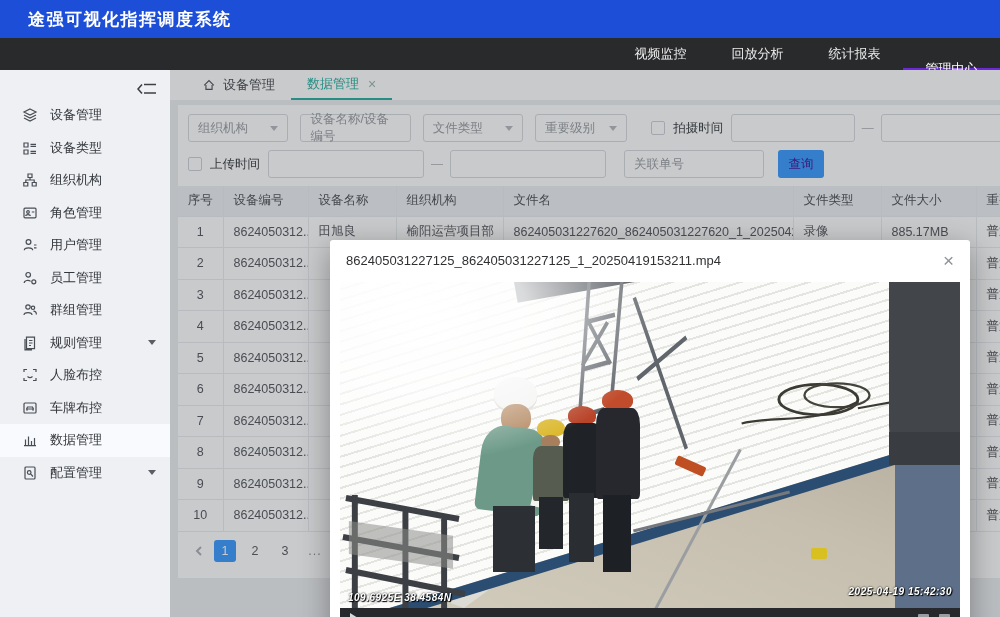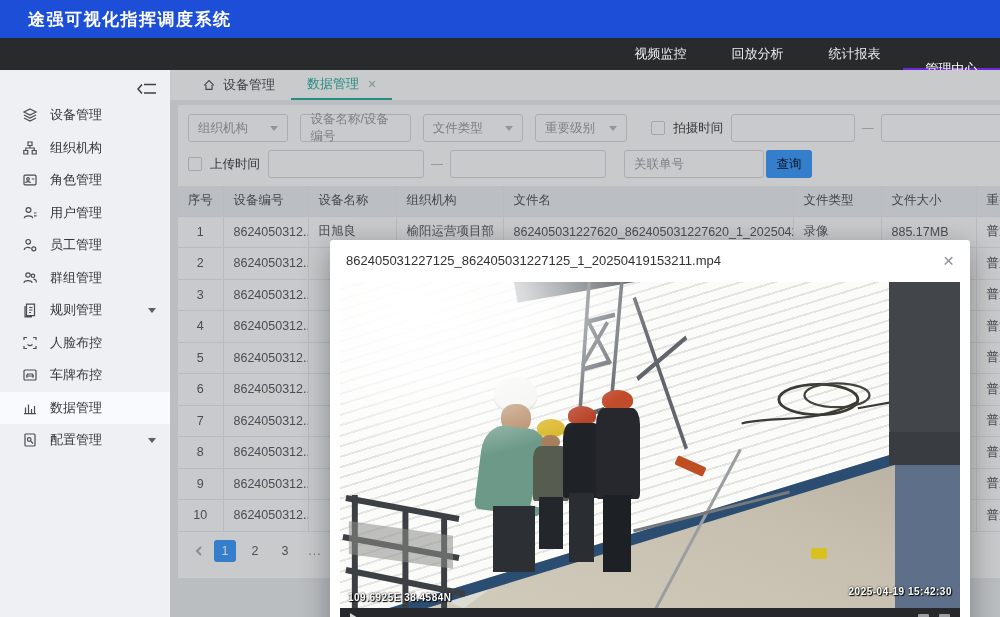--- a/index.html
+++ b/index.html
@@ -48,22 +48,22 @@
   .filters { padding:9px 0 0 10px; }
   .frow { display:flex; align-items:center; margin-bottom:8px; }
   .ctrl { height:28px; border:1px solid #d8dbe1; border-radius:3px; background:#fff;
     display:flex; align-items:center; padding:0 9px; font-size:12.5px; color:#9da1a8; }
   .sel { justify-content:space-between; }
   .sel .sel-caret { width:0; height:0; border-left:4.5px solid transparent;
     border-right:4.5px solid transparent; border-top:5px solid #b9bcc2; margin-left:6px; }
   .cb { width:14px; height:14px; border:1px solid #cfd3d9; border-radius:2px; background:#fff; flex-shrink:0; cursor:pointer; }
   .flabel { font-size:12.5px; color:#3f4247; margin:0 8px; white-space:nowrap; }
   .dash { color:#b7bac0; margin:0 7px; font-size:12px; }
-  .btn-primary { width:46px; height:28px; background:#409eff; color:#0f172a; border:none;
-    border-radius:3px; font-size:12.5px; cursor:pointer; margin-left:2px; }
+  .btn-primary { width:46px; height:28px; background:#409eff; color:#4c1d95; border:none;
+    border-radius:3px; font-size:12.5px; cursor:pointer; margin-left:14px; }
 
   
   table.grid { border-collapse:collapse; table-layout:fixed; width:918px; margin-top:2px; }
   .grid th, .grid td { border-right:1px solid #eaedf1; border-bottom:1px solid #eaedf1;
     font-size:12.5px; font-weight:normal; text-align:left; padding:0 10px;
     white-space:nowrap; overflow:hidden; }
   .grid th { height:30px; background:#eef0f4; color:#55585e; }
   .grid td { height:31.5px; color:#5c5f66; }
   .grid th:first-child, .grid td:first-child { text-align:center; padding:0 4px; }
 
@@ -80,21 +80,21 @@
   .dim { position:absolute; inset:0; background:rgba(10,14,20,0.22); z-index:5; }
 
   
   .modal { position:absolute; left:160px; top:170px; width:640px; height:620px; background:#fff;
     border-radius:3px; box-shadow:0 8px 30px rgba(0,0,0,0.35); z-index:10; }
   .modal-header { height:40px; display:flex; align-items:center; justify-content:space-between; padding:0 16px; }
   .modal-title { font-size:13px; color:#303133; }
   .modal-close { font-size:19px; color:#8f9399; cursor:pointer; line-height:1; }
 
   .player { margin:2px 10px; width:620px; }
-  .scene { position:relative; width:620px; height:326px; overflow:hidden; background:linear-gradient(180deg,#e9ece8,#dcdcd4); }
+  .scene { position:relative; width:620px; height:326px; overflow:hidden; background:linear-gradient(180deg,#e9ece8,#dcdcd4);font-style:italic; }
   .vtext { position:absolute; z-index:9; font-size:10px; font-weight:bold; color:#fff;
     text-shadow:0 0 2px #000, 1px 1px 1px #000; letter-spacing:0.5px; }
   .vcontrols { height:20px; background:#26282c; display:flex; align-items:center; padding:0 10px; }
   .play-tri { width:0; height:0; border-top:5px solid transparent; border-bottom:5px solid transparent;
     border-left:8px solid #d6d8da; cursor:pointer; }
   .vc-right { margin-left:auto; display:flex; gap:10px; }
   .vc-ic { width:11px; height:9px; background:#9a9da2; border-radius:1px; cursor:pointer; }
 </style>
 </head>
 <body>
@@ -119,20 +119,26 @@
         <svg viewBox="0 0 20 18" stroke="#3c4046" fill="none" stroke-width="1.6">
           <path d="M7 4.5h12M7 13h12M5 4.5L1 9l4 4.5"></path>
         </svg>
       </div>
       <div class="menu">
         <div class="menu-item">
           <svg viewBox="0 0 16 16">
               <path d="M8 2l6 3-6 3-6-3z M2 8l6 3 6-3 M2 11l6 3 6-3"></path>
             </svg>
           <span class="mi-label">设备管理</span>
+        </div>
+        <div class="menu-item">
+          <svg viewBox="0 0 16 16">
+              <path d="M2 3h4v4H2z M2 10h4v4H2z M8.5 4.3H14 M8.5 6.3H14 M8.5 11.3H14 M8.5 13.3H14"></path>
+            </svg>
+          <span class="mi-label">设备类型</span>
         </div>
         <div class="menu-item">
           <svg viewBox="0 0 16 16">
               <path d="M6 2h4v3.5H6z M1.8 10.5h4V14h-4z M10.2 10.5h4V14h-4z M8 5.5V8 M3.8 10.5V8h8.4v2.5"></path>
             </svg>
           <span class="mi-label">组织机构</span>
         </div>
         <div class="menu-item">
           <svg viewBox="0 0 16 16">
               <rect x="2" y="3.2" width="12" height="9.6" rx="1"></rect>

